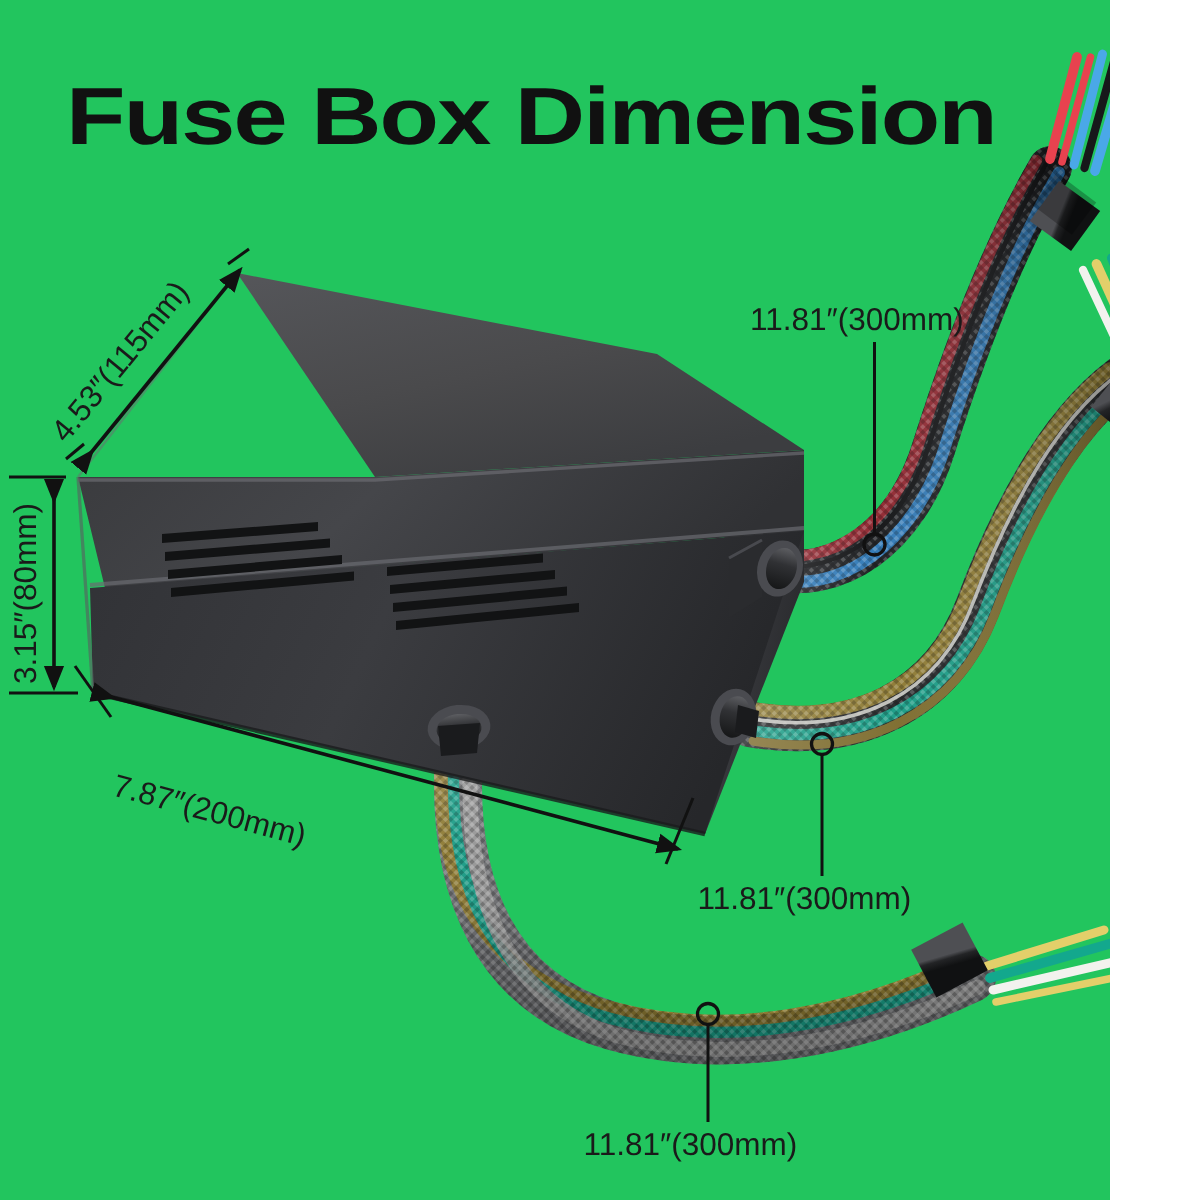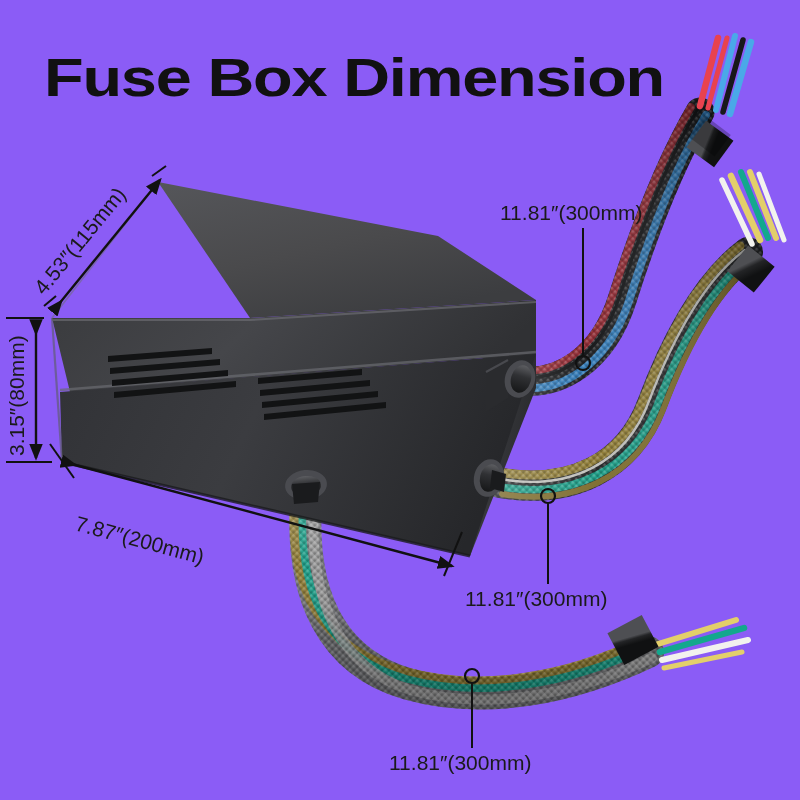--- a/index.html
+++ b/index.html
@@ -2,23 +2,23 @@
 <html><head>
 <meta charset="utf-8">
 <style>
   html, body {
     margin: 0;
     padding: 0;
     background: #ffffff;
   }
   #stage {
     position: relative;
-    width: 800px;
+    width: 740px;
     height: 800px;
-    background: #8b5cf6;
+    background: #22c55e;
     overflow: hidden;
     font-family: "Liberation Sans", sans-serif;
   }
   #scene {
     position: absolute;
     left: 0;
     top: 0;
     width: 800px;
     height: 800px;
   }

